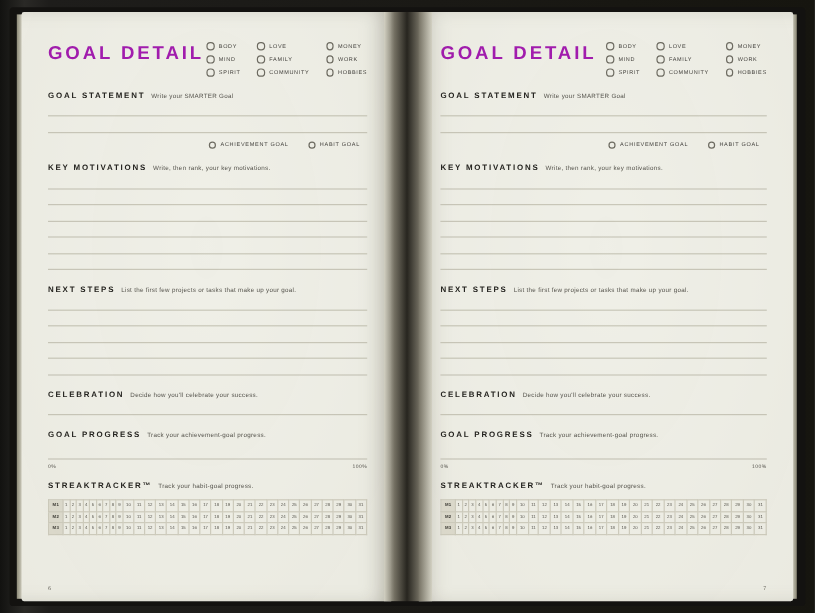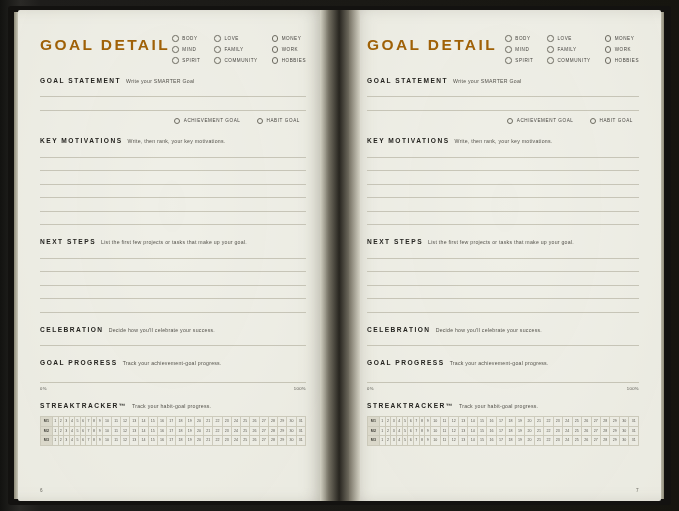--- a/index.html
+++ b/index.html
@@ -57,21 +57,21 @@
     position:absolute;inset:0;
     padding:22px 20px 16px 22px;
     box-sizing:border-box;
     color:#2e2d28;
   }
   .page.right .sheet{padding-left:18px;padding-right:22px;}
 
   
   .hdr{display:flex;justify-content:space-between;align-items:flex-start;}
   .title{
-    font-size:15.5px;letter-spacing:2.4px;font-weight:600;color:#a16207;
+    font-size:15.5px;letter-spacing:2.4px;font-weight:600;color:#a21caf;
     margin-top:4px;
   }
   .cat-grid{
     display:grid;grid-template-columns:repeat(3,auto);
     column-gap:14px;row-gap:4.5px;margin-top:3px;
   }
   .cat{display:flex;align-items:center;gap:3.5px;}
   .cat .dot{
     width:4.5px;height:4.5px;border:0.8px solid #6e6c62;border-radius:50%;
     display:inline-block;background:transparent;

